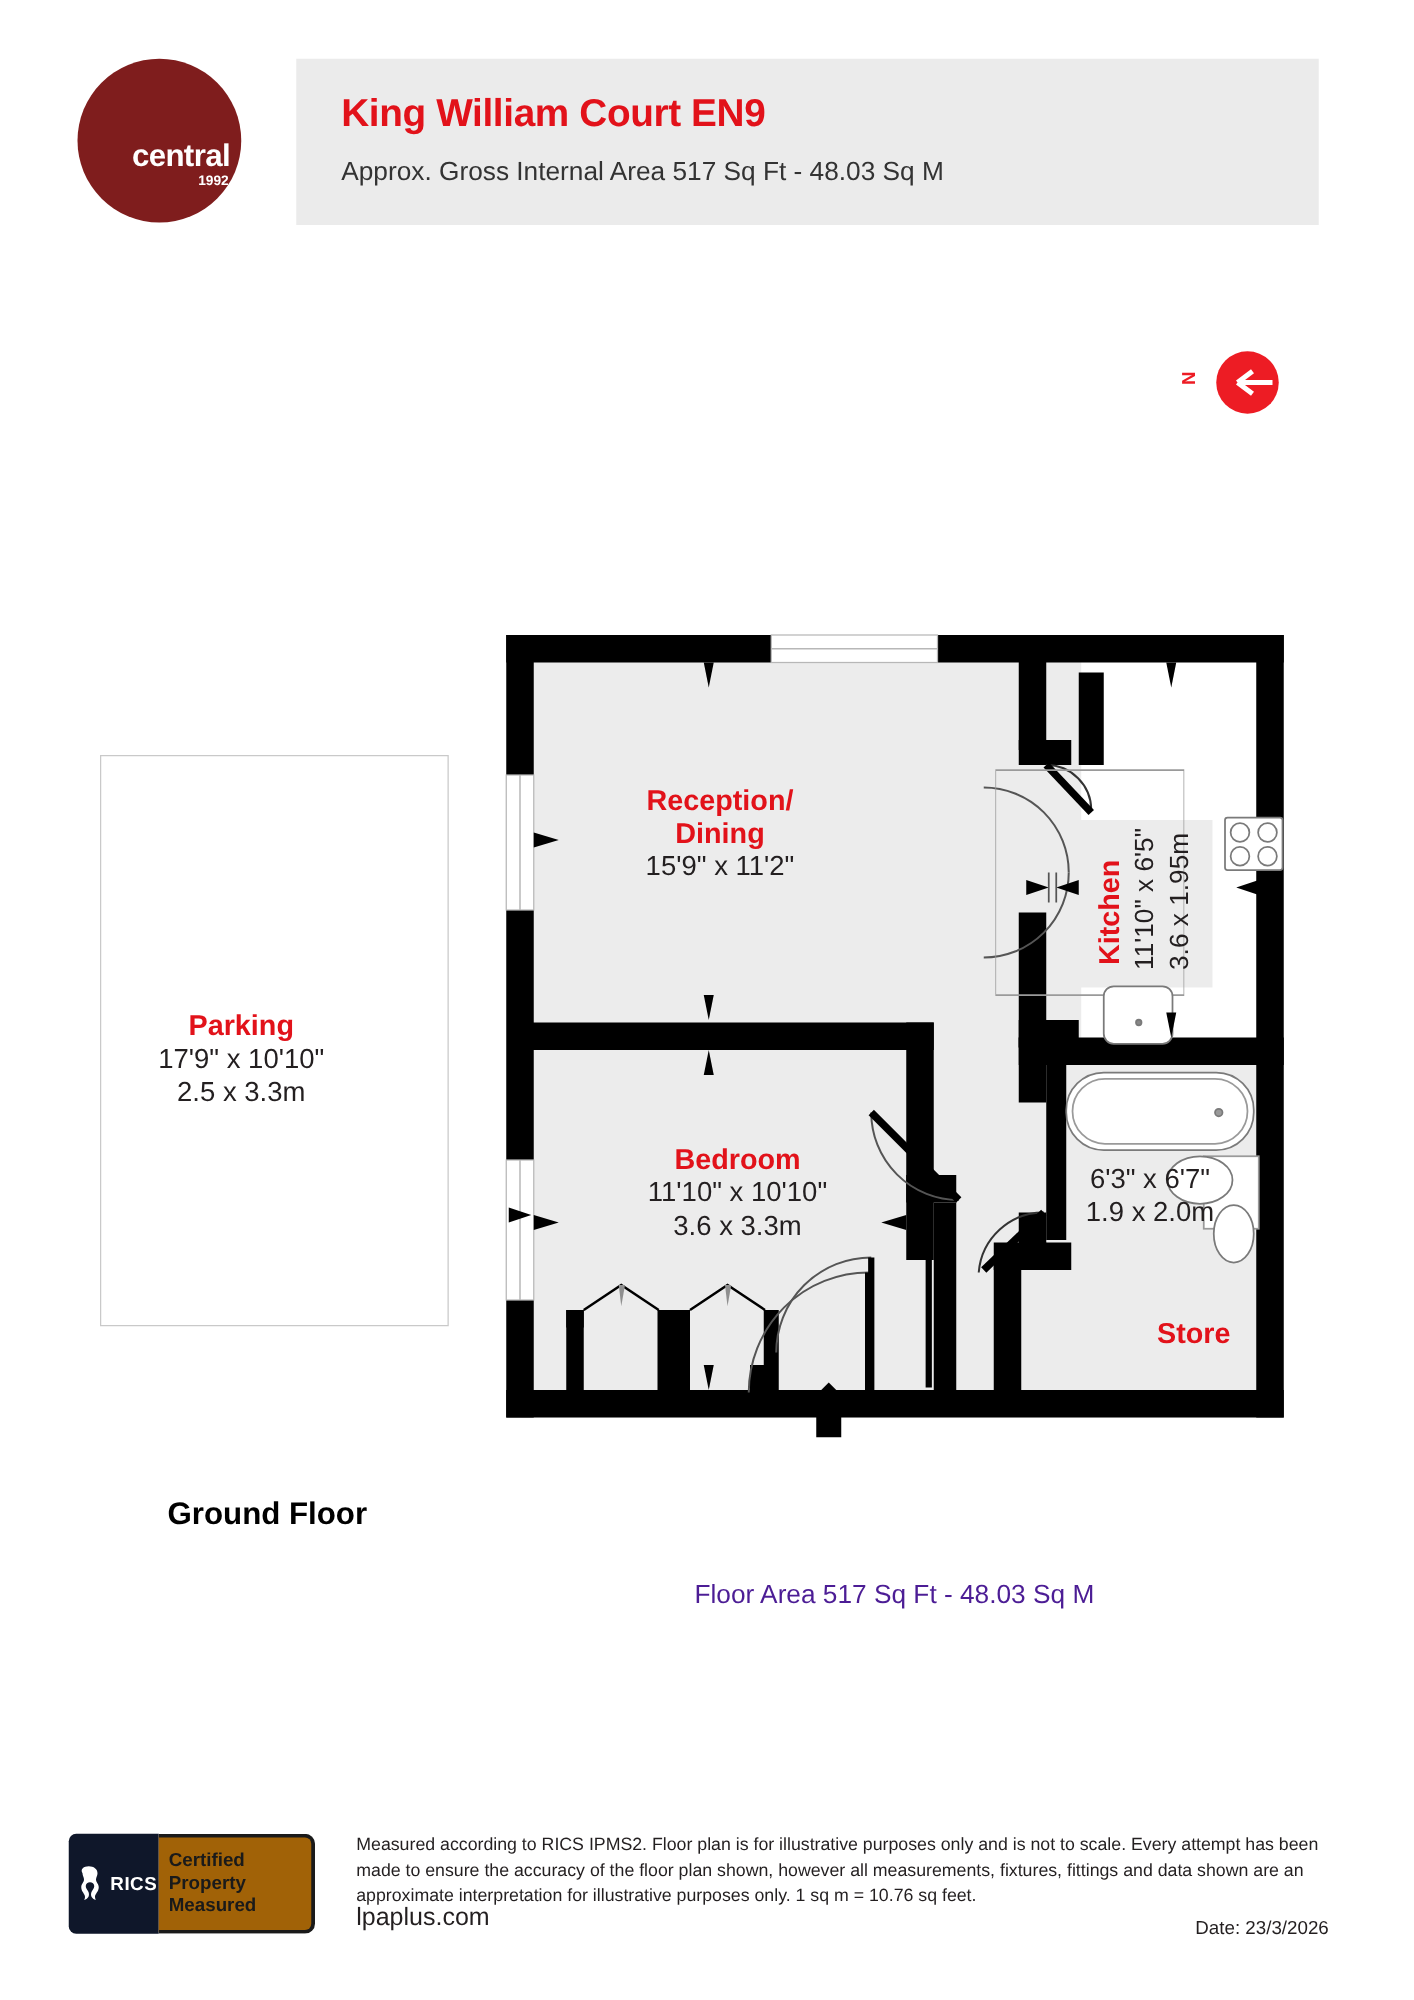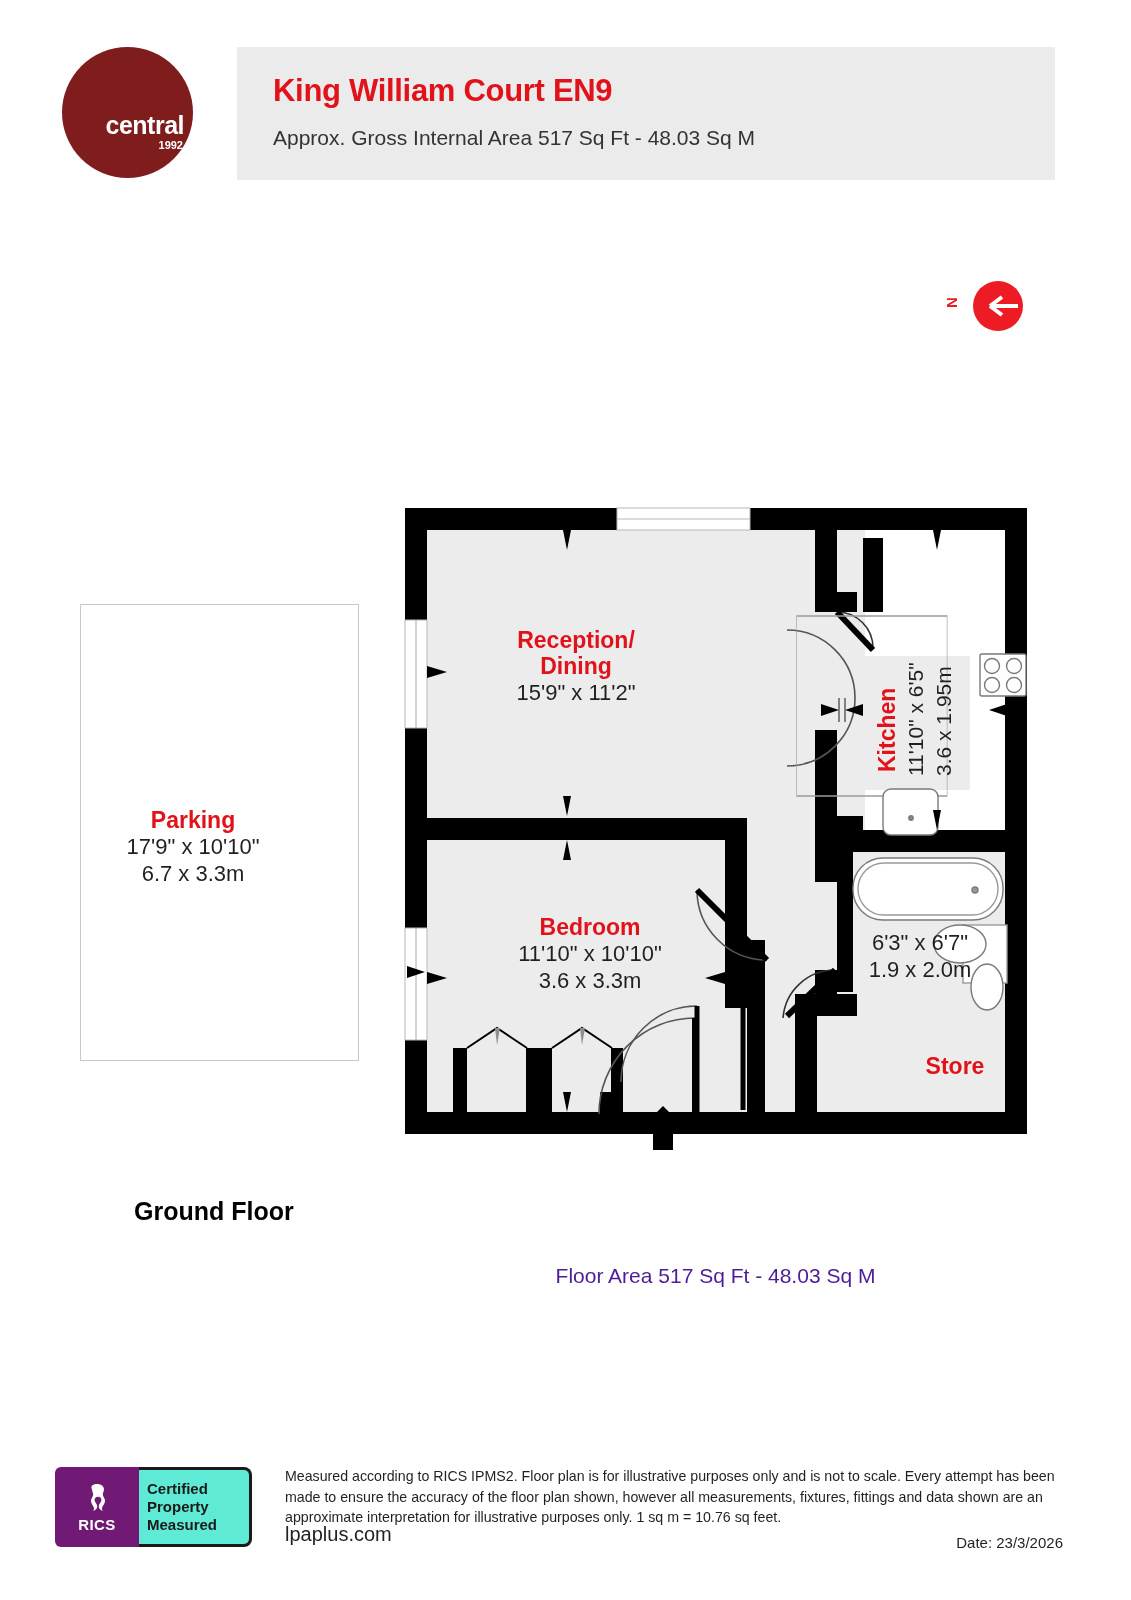--- a/index.html
+++ b/index.html
@@ -177,30 +177,30 @@
   #first-floor-caption .ff-title { font-size: 25px; font-weight: 700; color:#000; }
   #first-floor-caption .ff-area  { font-size: 21px; font-weight: 400; color:#4c1d95; margin-top:7px; }
 
   
   #rics-badge {
     position: absolute; left: 55px; top: 1467px;
     width: 197px; height: 80px;
     display: flex; align-items: stretch;
   }
   #rics-left {
-    width: 84px; background: #701a75;
+    width: 72px; background: #0f172a;
     border-radius: 6px 0 0 6px;
-    display: flex; flex-direction: column;
+    display: flex; flex-direction: row;
     align-items: center; justify-content: center; gap: 2px;
   }
   #rics-lion { width: 30px; height: 32px; }
   #rics-word { color: #fff; font-size: 15px; font-weight: 700; letter-spacing: 0.4px; }
   #rics-right {
     flex: 1; border: 3px solid #1a1a1a; border-left: none;
-    border-radius: 0 8px 8px 0; background: #5eead4;
+    border-radius: 0 8px 8px 0; background: #a16207;
     display: flex; flex-direction: column; justify-content: center;
     padding-left: 8px; box-sizing: border-box;
   }
   #rics-right span { font-size: 15px; font-weight: 700; color: #1a1a1a; line-height: 1.22; }
 
   #disclaimer {
     position: absolute; left: 285px; top: 1466px; width: 775px;
     font-size: 14.2px; line-height: 1.45; color: #231f20;
   }
   #website {
@@ -230,21 +230,21 @@
   <div id="compass-n">N</div>
   <svg id="compass-arrow" width="42" height="24" viewBox="0 0 42 24">
     <path d="M41 12 L13 12 M13 12 L25 3 M13 12 L25 21" stroke="#ffffff" stroke-width="4" fill="none" stroke-linecap="butt"></path>
   </svg>
 </div>
 
 <div id="parking-box"></div>
 <div id="parking-label" class="plan-text">
   <div class="room-name">Parking</div>
   <div class="room-dim">17'9" x 10'10"</div>
-  <div class="room-dim">6.7 x 3.3m</div>
+  <div class="room-dim">2.5 x 3.3m</div>
 </div>
 
 <div id="floorplan">
 <svg width="645" height="650" viewBox="0 0 645 650">
 
   <g>
     <rect x="22" y="22" width="610" height="612" fill="#ececec"></rect>
   </g>
 
   <g>

